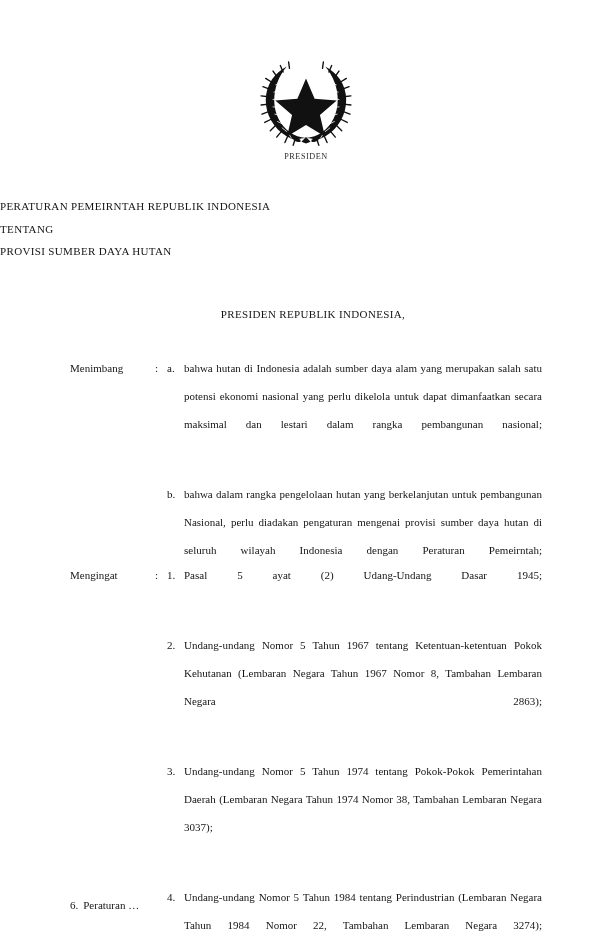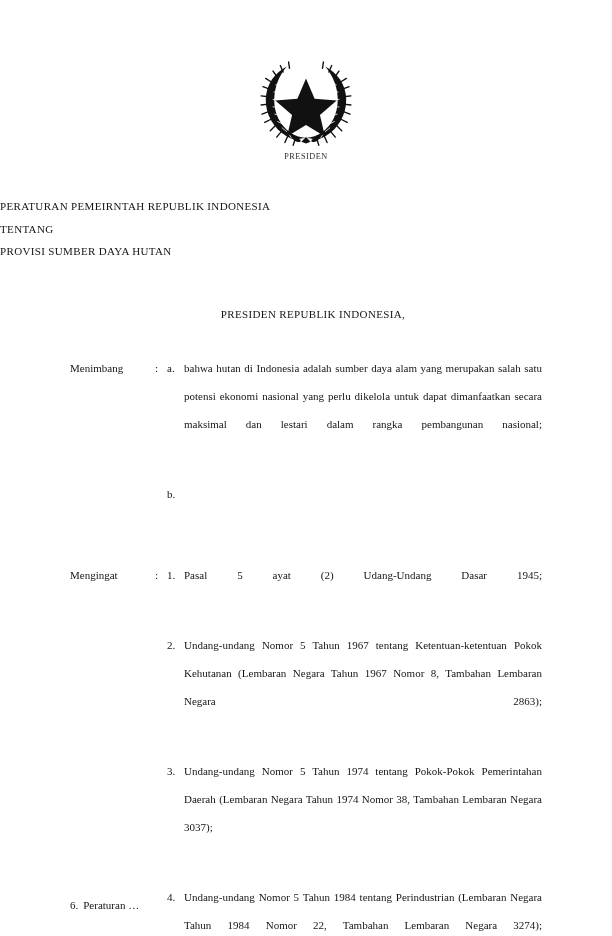--- a/index.html
+++ b/index.html
@@ -237,20 +237,21 @@
     <div class="clause-row">
       <div class="clause-label">Menimbang</div>
       <div class="clause-colon">:</div>
       <div class="clause-marker">a.</div>
       <div class="clause-text">bahwa hutan di Indonesia adalah sumber daya alam yang merupakan salah satu potensi ekonomi nasional yang perlu dikelola untuk dapat dimanfaatkan secara maksimal dan lestari dalam rangka pembangunan nasional;</div>
     </div>
     <div class="clause-row sub">
       <div class="clause-label"></div>
       <div class="clause-colon"></div>
       <div class="clause-marker">b.</div>
+      <div class="clause-text">bahwa dalam rangka pengelolaan hutan yang berkelanjutan untuk pembangunan Nasional, perlu diadakan pengaturan mengenai provisi sumber daya hutan di seluruh wilayah Indonesia dengan Peraturan Pemeirntah;</div>
     </div>
   </div>
 
   <div class="section" id="section-mengingat">
     <div class="clause-row">
       <div class="clause-label">Mengingat</div>
       <div class="clause-colon">:</div>
       <div class="clause-marker">1.</div>
       <div class="clause-text">Pasal 5 ayat (2) Udang-Undang Dasar 1945;</div>
     </div>

